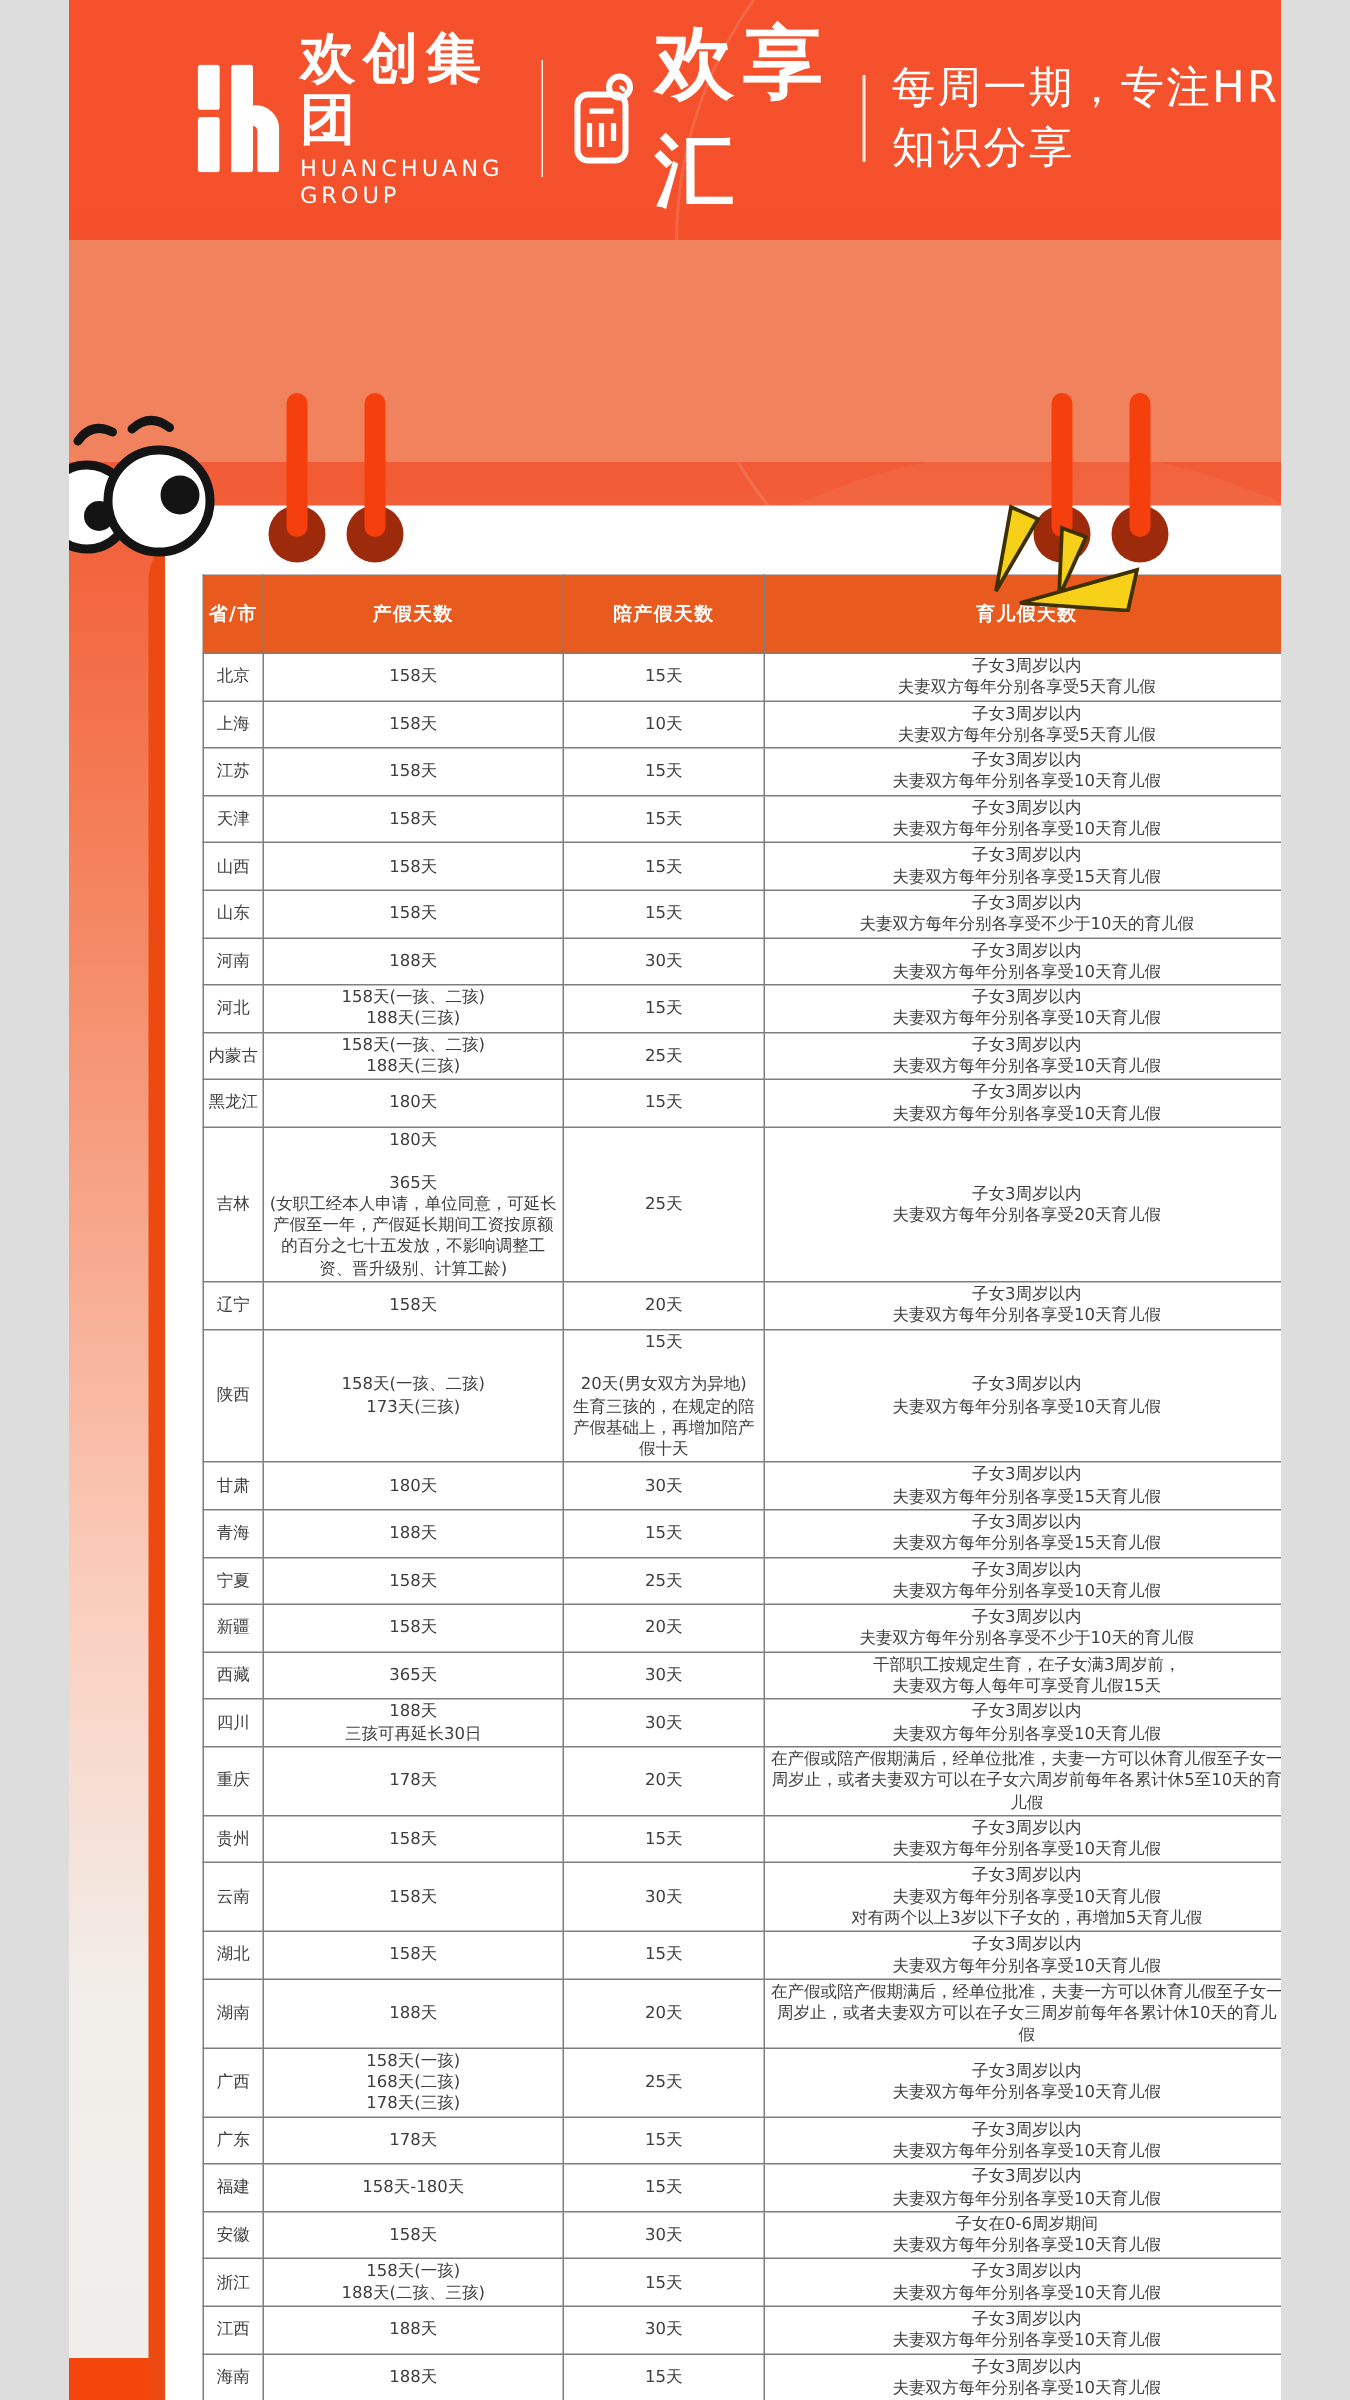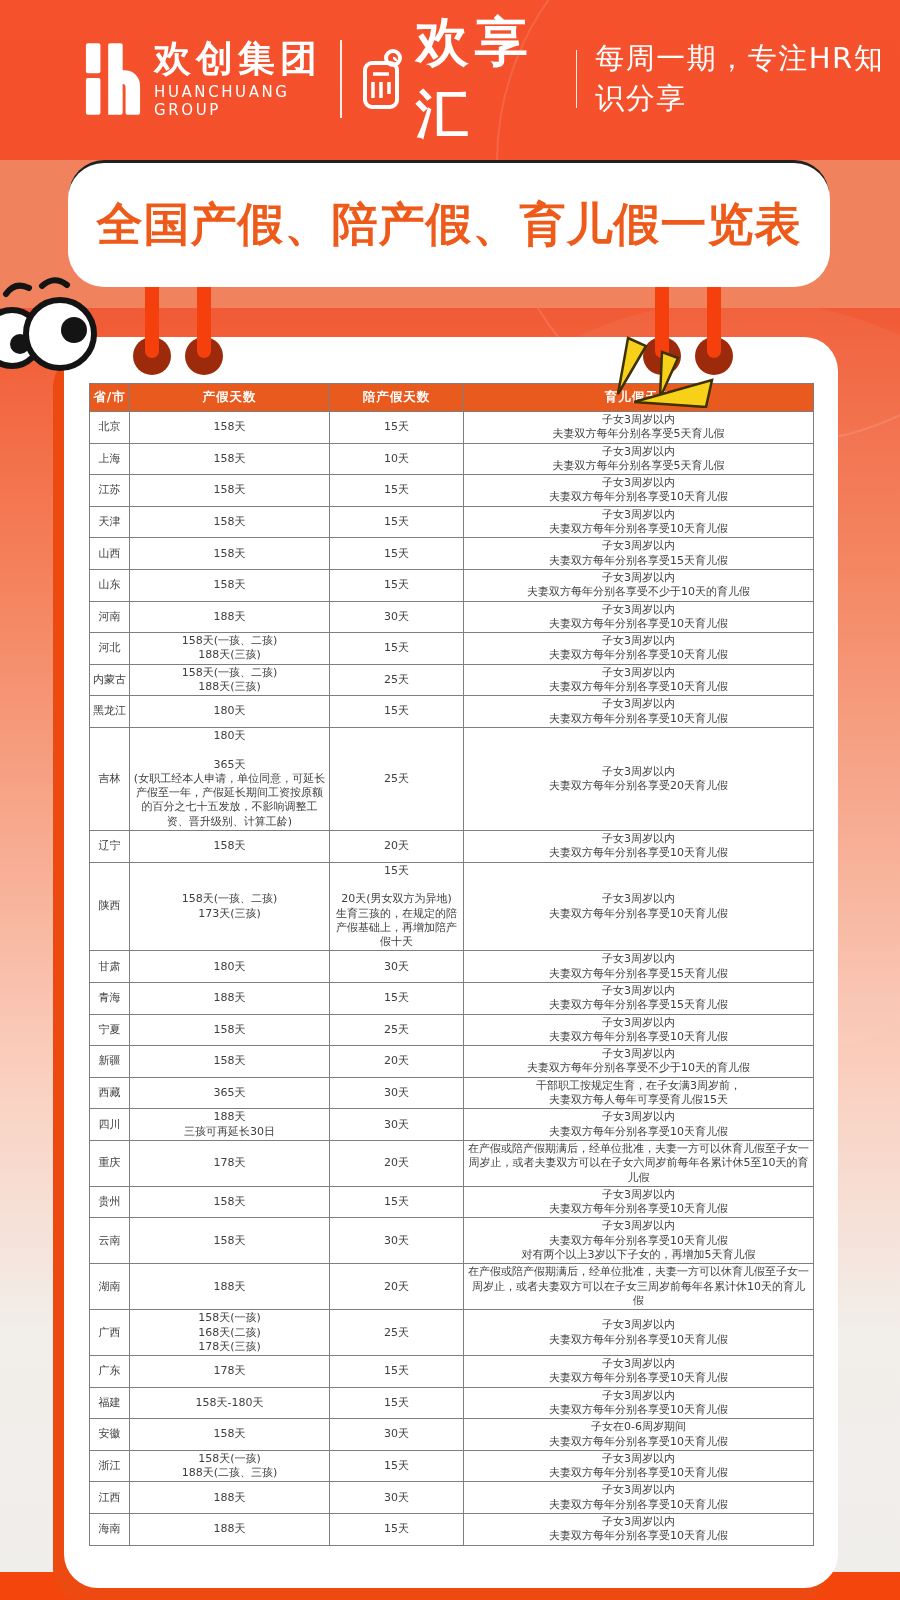--- a/index.html
+++ b/index.html
@@ -1,18 +1,18 @@
 <!DOCTYPE html>
 <html><head>
 <meta charset="utf-8">
 <style>
   html,body{margin:0;padding:0;}
   body{font-family:"DejaVu Sans","Liberation Sans",sans-serif;background:#ddd;}
   .page{
-    position:relative;width:900px;height:1600px;overflow:hidden;margin:0 auto;
+    position:relative;width:808px;height:1600px;overflow:hidden;margin:0 auto;
     background:linear-gradient(180deg,#F4512C 0px,#F3502B 220px,#F15C36 320px,
       #F4815B 570px,#F7A98E 830px,#FAD0C0 1080px,#F2EEEA 1330px,#F0EEEC 1600px);
   }
   
   .circle-decor{position:absolute;border-radius:50%;border:2px solid rgba(255,255,255,.12);}
   .c1{width:560px;height:560px;right:-160px;top:-120px;}
   .c2{width:760px;height:760px;right:-220px;top:300px;background:rgba(255,255,255,.05);border:none;}
   .band{position:absolute;left:0;top:160px;width:900px;height:148px;background:#F0835D;z-index:1;}
   .bottom-bar{position:absolute;left:0;top:1572px;width:900px;height:28px;background:#F4450C;z-index:1;}
 
@@ -46,21 +46,21 @@
   .arrows{position:absolute;left:600px;top:336px;width:118px;height:72px;z-index:5;}
 
   
   .table-card{
     position:absolute;left:64px;top:337px;width:774px;min-height:1160px;background:#fff;
     border-radius:34px;z-index:2;box-sizing:border-box;padding:46px 25px 42px 25px;
     box-shadow:-11px 16px 0 0 #EC4A10;
   }
   table.leave{border-collapse:collapse;width:724px;table-layout:fixed;font-size:11px;color:#3E3E3E;}
   table.leave th,table.leave td{border:1px solid #7E7E7E;text-align:center;vertical-align:middle;}
-  table.leave th{background:#E85A1E;color:#fff;font-size:12.5px;font-weight:bold;padding:5px 2px;letter-spacing:1px;}
+  table.leave th{background:#E85A1E;color:#fff;font-size:12.5px;font-weight:bold;padding:17px 2px;letter-spacing:1px;}
   table.leave td{padding:1px 3px;line-height:1.3;white-space:pre-line;}
   table.leave td.prov{padding:1px 0;}
   col.c-prov{width:40px;}col.c-mat{width:200px;}col.c-pat{width:134px;}col.c-par{width:350px;}
 </style>
 </head>
 <body>
 
 <div class="page">
 
   <div class="circle-decor c1"></div>
@@ -271,20 +271,27 @@
           </tr>
           <tr>
             <td class="prov">云南</td>
             <td>158天</td>
             <td>30天</td>
             <td>子女3周岁以内
 夫妻双方每年分别各享受10天育儿假
 对有两个以上3岁以下子女的，再增加5天育儿假</td>
           </tr>
           <tr>
+            <td class="prov">湖北</td>
+            <td>158天</td>
+            <td>15天</td>
+            <td>子女3周岁以内
+夫妻双方每年分别各享受10天育儿假</td>
+          </tr>
+          <tr>
             <td class="prov">湖南</td>
             <td>188天</td>
             <td>20天</td>
             <td>在产假或陪产假期满后，经单位批准，夫妻一方可以休育儿假至子女一周岁止，或者夫妻双方可以在子女三周岁前每年各累计休10天的育儿假</td>
           </tr>
           <tr>
             <td class="prov">广西</td>
             <td>158天(一孩)
 168天(二孩)
 178天(三孩)</td>
@@ -349,23 +356,20 @@
     </div>
   <div class="pin pin3">
       <div class="base"></div>
       <div class="bar"></div>
     </div>
   <div class="pin pin4">
       <div class="base"></div>
       <div class="bar"></div>
     </div>
 
-  <div class="title-card">
-    <h1>全国产假、陪产假、育儿假一览表</h1>
-  </div>
 
   <div class="eyes">
     <svg viewBox="0 0 120 110" width="120" height="110">
       <path d="M18 22 q9 -13 23 -6" stroke="#141414" stroke-width="6" fill="none" stroke-linecap="round"></path>
       <path d="M54 14 q12 -11 25 -1" stroke="#141414" stroke-width="6" fill="none" stroke-linecap="round"></path>
       <circle cx="24" cy="66" r="28" fill="#ffffff" stroke="#141414" stroke-width="6"></circle>
       <circle cx="72" cy="62" r="34" fill="#ffffff" stroke="#141414" stroke-width="6"></circle>
       <circle cx="32" cy="72" r="10" fill="#141414"></circle>
       <circle cx="86" cy="58" r="13" fill="#141414"></circle>
     </svg>

